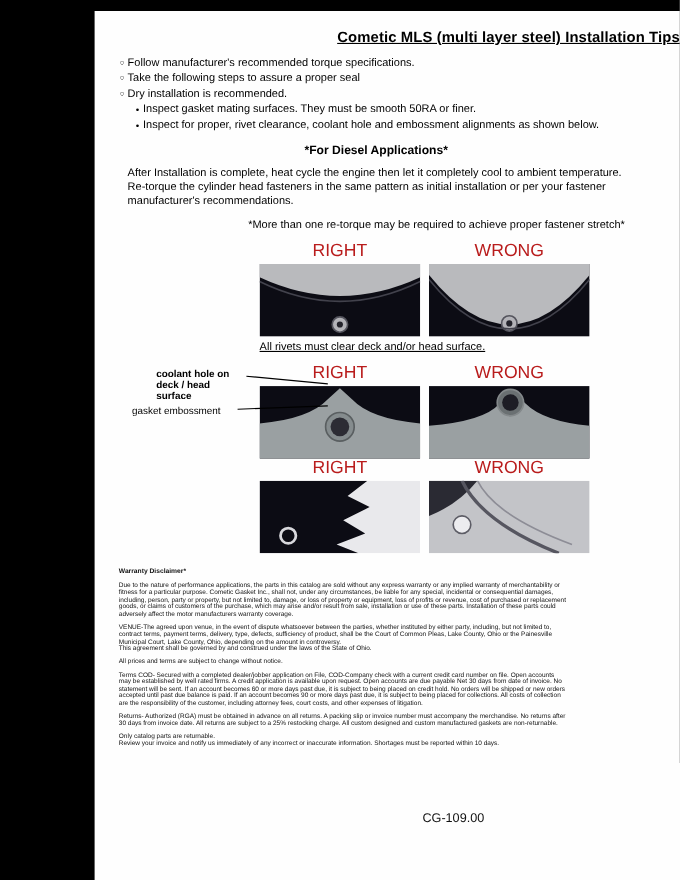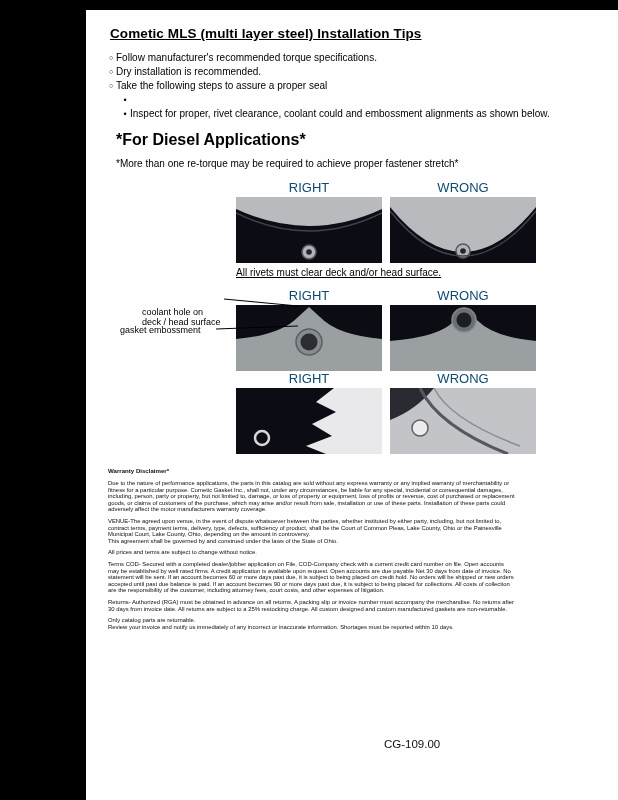--- a/index.html
+++ b/index.html
@@ -1,43 +1,43 @@
 <!DOCTYPE html>
 <html><head>
 <meta charset="utf-8">
 <style>
   * { margin:0; padding:0; box-sizing:border-box; }
   html,body { width:618px; height:800px; }
   body { background:#000; font-family:"Liberation Sans", sans-serif; position:relative; }
   .page { position:absolute; left:86px; top:10px; width:532px; height:790px; background:#fefefe; color:#000; overflow:hidden; }
 
-  .title { margin:16px 0 10px 24px; font-size:13.5px; font-weight:bold; text-decoration:underline; letter-spacing:.1px; }
+  .title { margin:16px 0 10px 24px; font-size:13.5px; font-weight:bold; text-decoration:underline; letter-spacing:.1px;text-align:right; }
 
   .bullets { margin-left:20px; font-size:10px; }
   .bullet-row { display:flex; line-height:14px; align-items:center; }
   .bullet-row.sub { margin-left:14px; }
   .bullet { width:10px; font-size:7px; line-height:14px; text-align:center; color:#000; }
   .bullet.filled { font-size:9px; }
 
   .diesel { margin:10px 0 0 30px; width:452px; font-size:10px; }
-  .diesel .dh { font-size:16px; font-weight:bold; margin-bottom:9px; }
+  .diesel .dh { font-size:11px; font-weight:bold; margin-bottom:9px;text-align:center; }
   .diesel p { line-height:12.5px; margin-bottom:9px; }
-  .diesel p.note { margin-top:2px; }
+  .diesel p.note { margin-top:2px;text-align:right; }
 
   .diagrams { margin-top:4px; }
   .diag-row { margin-left:150px; position:relative; width:310px; }
   .diag-labels { display:flex; gap:8px; margin-bottom:2px; }
-  .diag-label { width:146px; text-align:center; font-size:13px; color:#0c4a6e; }
+  .diag-label { width:146px; text-align:center; font-size:16px; color:#b91c1c; }
   .diag-images { display:flex; gap:8px; }
   .diag-img { width:146px; height:66px; display:block; }
   .diag-caption { font-size:10px; line-height:13px; margin:3px 0 9px 0;text-decoration:underline; }
   .diag-caption.two-line { width:250px; }
 
   .annotation { position:absolute; font-size:9px; line-height:10px; color:#000; }
-  .ann-coolant { left:-94px; top:19px; width:80px; }
+  .ann-coolant { left:-94px; top:4px; width:80px;font-weight:bold; }
   .ann-emboss { left:-116px; top:37px; width:95px; white-space:nowrap; }
   .leader-svg { position:absolute; left:-120px; top:0; width:250px; height:66px; pointer-events:none; }
 
   .legal { margin:14px 0 0 22px; width:408px; font-size:5.9px; line-height:6.6px; color:#101010; }
   .legal .lh { font-weight:bold; margin-bottom:6px; font-size:6.1px; }
   .legal p { margin-bottom:5px; }
   .legal p.tight { margin-bottom:0; }
 
   .footer { position:absolute; left:298px; top:728px; font-size:11.5px; color:#111; }
 </style>
@@ -48,37 +48,39 @@
 
   <h1 class="title">Cometic MLS (multi layer steel) Installation Tips</h1>
 
   <div class="bullets">
     <div class="bullet-row">
       <span class="bullet">○</span>
       <span>Follow manufacturer's recommended torque specifications.</span>
     </div>
     <div class="bullet-row">
       <span class="bullet">○</span>
-      <span>Dry installation is recommended.</span>
+      <span>Take the following steps to assure a proper seal</span>
     </div>
     <div class="bullet-row">
       <span class="bullet">○</span>
-      <span>Take the following steps to assure a proper seal</span>
+      <span>Dry installation is recommended.</span>
     </div>
     <div class="bullet-row sub">
       <span class="bullet filled">•</span>
+      <span>Inspect gasket mating surfaces.  They must be smooth 50RA or finer.</span>
     </div>
     <div class="bullet-row sub">
       <span class="bullet filled">•</span>
-      <span>Inspect for proper, rivet clearance, coolant could and embossment alignments as shown below.</span>
+      <span>Inspect for proper, rivet clearance, coolant hole and embossment alignments as shown below.</span>
     </div>
   </div>
 
   <div class="diesel">
     <div class="dh">*For Diesel Applications*</div>
+    <p>After Installation is complete, heat cycle the engine then let it completely cool to ambient temperature. Re-torque the cylinder head fasteners in the same pattern as initial installation or per your fastener manufacturer's recommendations.</p>
     <p class="note">*More than one re-torque may be required to achieve proper fastener stretch*</p>
   </div>
 
   <div class="diagrams">
 
     <div class="diag-row">
       <div class="diag-labels">
         <div class="diag-label">RIGHT</div>
         <div class="diag-label">WRONG</div>
       </div>

